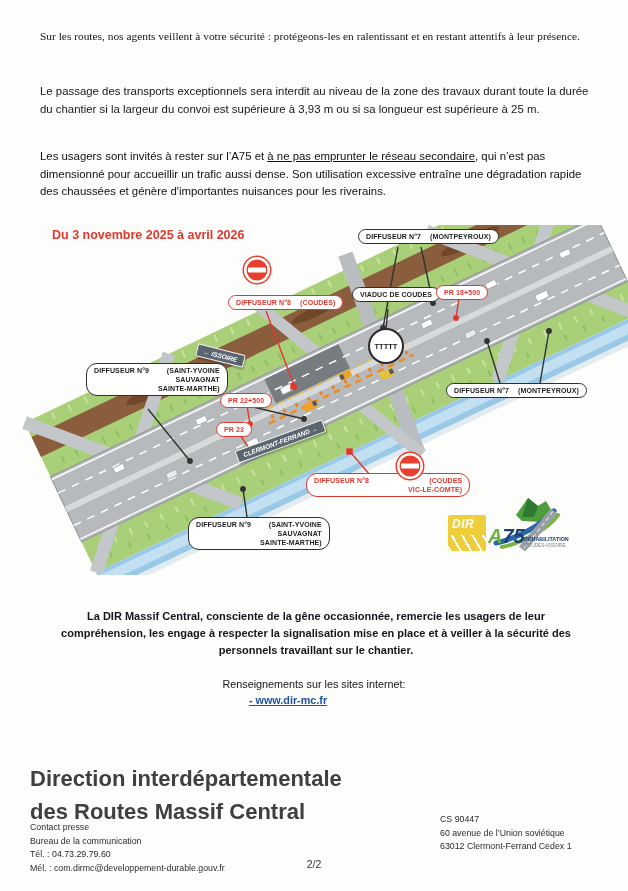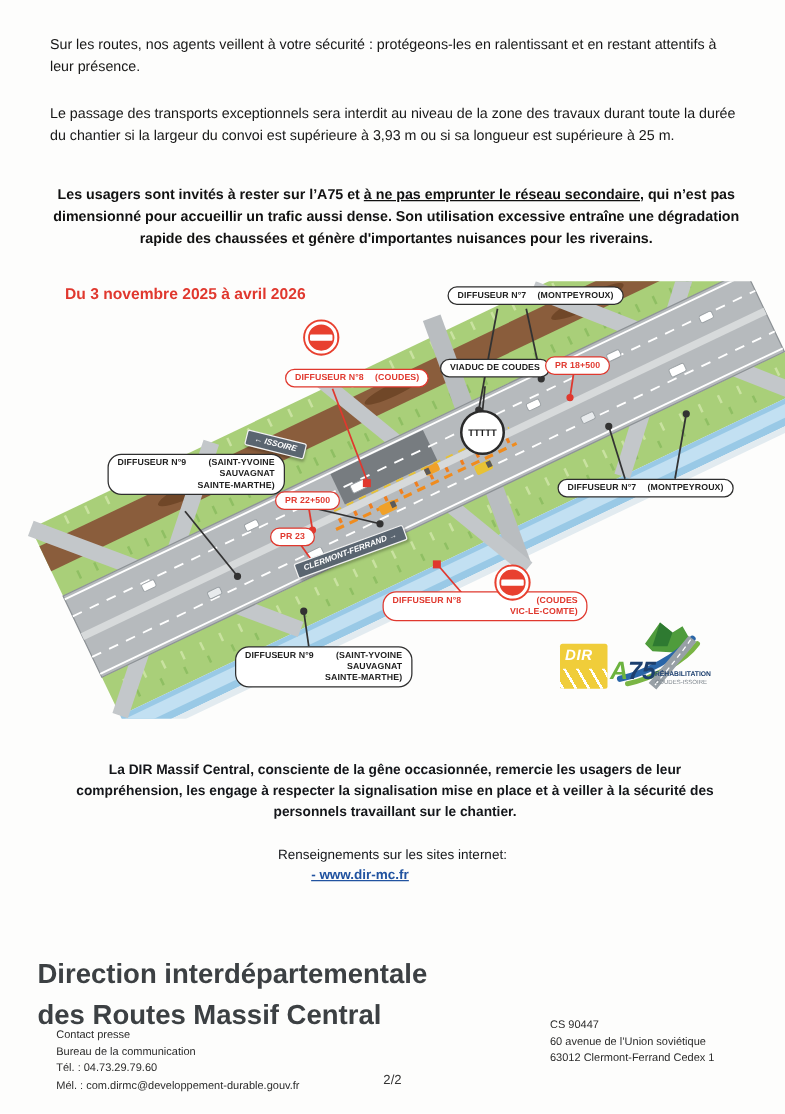--- a/index.html
+++ b/index.html
@@ -2,21 +2,21 @@
 <html><head>
 <meta charset="utf-8">
 <style>
   * { margin:0; padding:0; box-sizing:border-box; }
   html,body { background:#ffffff; }
   body { font-family:"Liberation Sans", sans-serif; }
   .page { position:relative; width:628px; height:891px; background:#fdfdfc; overflow:hidden; color:#1a1a1a; }
 
   
   .para { position:absolute; left:40px; width:554px; font-size:11.4px; line-height:1.55; color:#171717; }
-  .para.bold { font-weight:bold; color:#111;text-align:center; }
+  .para.bold { font-weight:normal; color:#111; }
   .underlined { text-decoration:underline; }
 
   
   .diagram { position:absolute; left:0; top:225px; width:628px; height:350px; }
   .diagram-title { position:absolute; left:52px; top:3px; color:#e0382e; font-size:12.5px; font-weight:bold; z-index:4; }
   .diagram-svg { position:absolute; left:0; top:0; }
 
   .pill { position:absolute; background:#fff; border:1.4px solid #2e2e2e; border-radius:9px;
           padding:2px 7px; font-size:7px; font-weight:bold; color:#1d1d1d; white-space:nowrap;
           line-height:1.3; z-index:4; letter-spacing:.1px; }
@@ -48,30 +48,30 @@
              font-size:11px; line-height:1.55; color:#14161a; }
   .links-head { position:absolute; left:0; top:678px; width:628px; text-align:center; font-weight:normal;
              font-size:10.8px; color:#14161a; }
   .site-link { position:absolute; left:0; width:576px; text-align:center; font-weight:bold;
              font-size:10.8px; color:#2153a0; text-decoration:underline; display:block; }
   .link-1 { top:694px; } .link-2 { top:710px; }
 
   
   .org { position:absolute; left:30px; top:762px; font-size:22px; font-weight:bold; color:#3c4043;
          line-height:1.5; }
-  .contact { position:absolute; left:45px; top:821px; font-size:8.8px; color:#2b2b2b; line-height:1.55; }
+  .contact { position:absolute; left:30px; top:821px; font-size:8.8px; color:#2b2b2b; line-height:1.55; }
   .address { position:absolute; left:440px; top:813px; font-size:8.8px; color:#2b2b2b; line-height:1.55; }
   .page-num { position:absolute; left:50%; transform:translateX(-50%); top:858px; font-size:10.5px; color:#333; }
 </style>
 </head>
 <body>
 
 <div class="page">
 
-  <p class="para" style="top:28px;">Sur les routes, nos agents veillent à votre sécurité : protégeons-les en ralentissant et en restant attentifs à leur présence.</p>
+  <p class="para" style="top:28px;font-family:Liberation Serif, serif;">Sur les routes, nos agents veillent à votre sécurité : protégeons-les en ralentissant et en restant attentifs à leur présence.</p>
   <p class="para" style="top:83px;">Le passage des transports exceptionnels sera interdit au niveau de la zone des travaux durant toute la durée du chantier si la largeur du convoi est supérieure à 3,93 m ou si sa longueur est supérieure à 25 m.</p>
   <p class="para bold" style="top:148px;"><span>Les usagers sont invités à rester sur l’A75 et </span><span class="underlined">à ne pas emprunter le réseau secondaire</span><span>, qui n’est pas dimensionné pour accueillir un trafic aussi dense. Son utilisation excessive entraîne une dégradation rapide des chaussées et génère d'importantes nuisances pour les riverains.</span></p>
 
   <div class="diagram">
     <div class="diagram-title">Du 3 novembre 2025 à avril 2026</div>
 
     <svg class="diagram-svg" width="628" height="350" viewBox="0 0 628 350">
 
       <g transform="translate(75,280) rotate(-25.5)">
 

